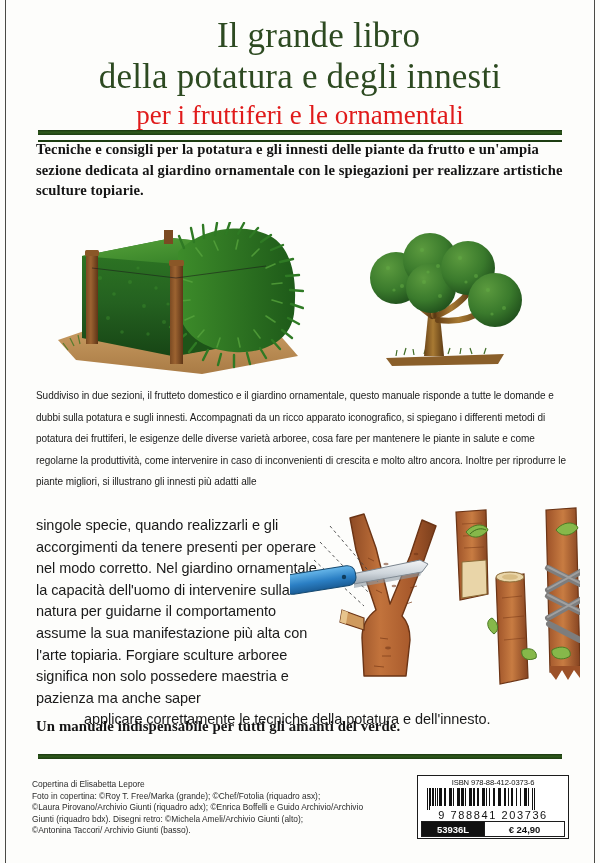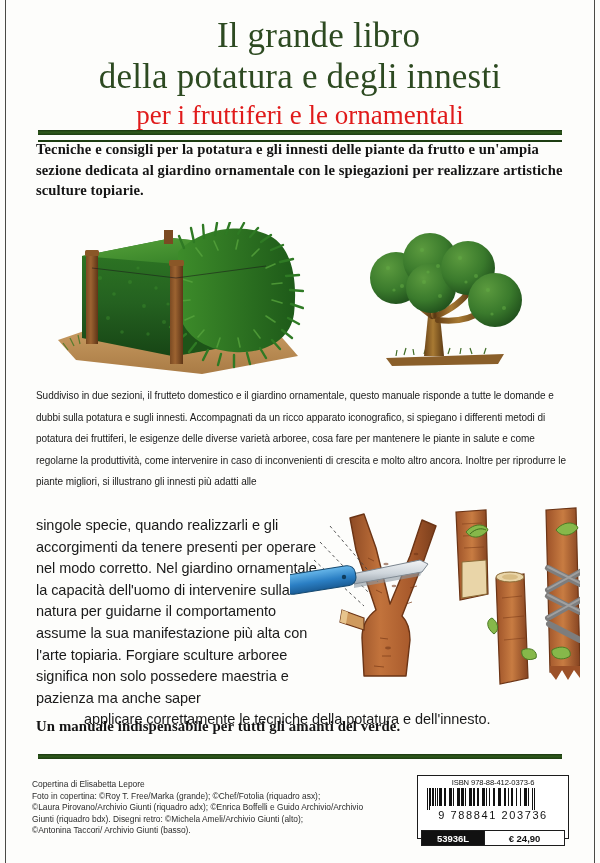--- a/index.html
+++ b/index.html
@@ -164,21 +164,21 @@
     font-family: "Liberation Sans", sans-serif;
     font-size: 11px;
     color: #111;
     letter-spacing: 1.6px;
     text-align: center;
     line-height: 10px;
     margin-top: 0px;
   }
   .price-row {
     display: flex;
-    margin-top: 10px;
+    margin-top: 1px;
     height: 16px;
     border: 1px solid #1c1c1c;
     box-sizing: border-box;
   }
   .code-cell {
     flex: 0 0 62px;
     background: #111;
     color: #fff;
     font-family: "Liberation Sans", sans-serif;
     font-weight: bold;

